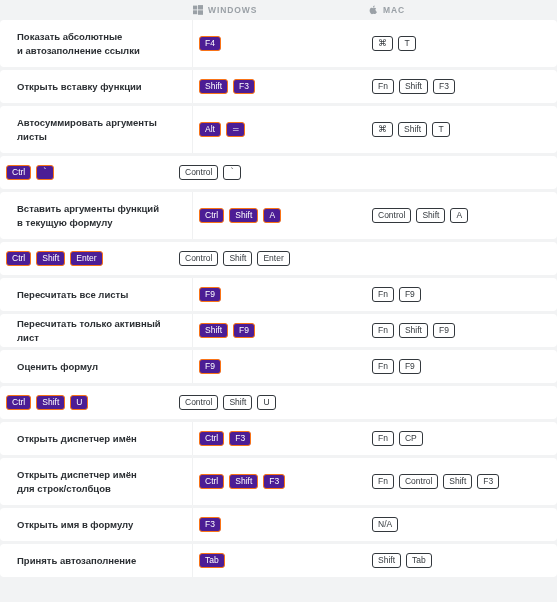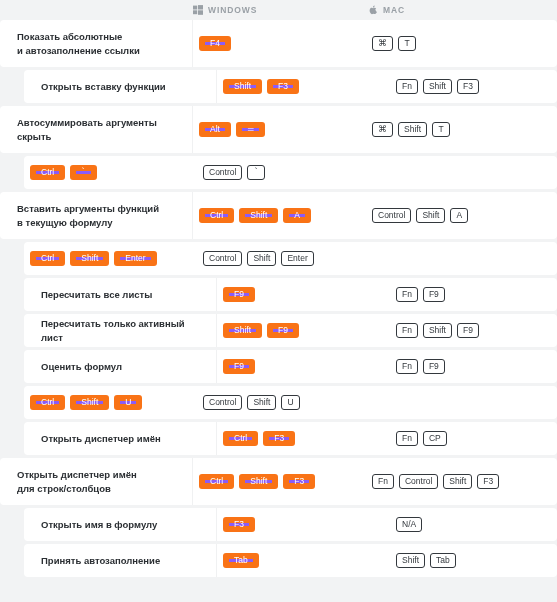--- a/index.html
+++ b/index.html
@@ -66,21 +66,21 @@
     gap: 3px;
     padding-bottom: 3px;
   }
   .row {
     background: #ffffff;
     border-radius: 4px;
     display: flex;
     align-items: stretch;
     flex: 0 0 auto;
   }
-  .row.h1 { height: 33px; margin-left: 24px; }
+  .row.h1 { height: 33px; }
   .row.h2 { height: 47px; }
 
   .cell-label {
     width: 193px;
     flex: 0 0 193px;
     box-sizing: border-box;
     padding: 0 12px 0 17px;
     display: flex;
     flex-direction: column;
     justify-content: center;
@@ -116,23 +116,23 @@
     box-sizing: border-box;
     height: 15px;
     min-width: 18px;
     padding: 0 5px;
     border-radius: 3px;
     font-size: 8.5px;
     line-height: 1;
     white-space: nowrap;
   }
   .key.dark {
-    background: #8b5cf6;
+    background: #4c1d95;
     color: #ffffff;
-    border: 6px solid #f97316;
+    border: 1px solid #f97316;
   }
   .key.light {
     background: #ffffff;
     color: #33383d;
     border: 1px solid #33383d;
   }
   .key.sym {
     font-family: "DejaVu Sans", sans-serif;
     font-size: 9px;
   }
@@ -192,21 +192,21 @@
         </div>
         <div class="cell-keys mac">
           <span class="key light">Fn</span>
           <span class="key light">Shift</span>
           <span class="key light">F3</span>
         </div>
       </div>
       <div class="row h2">
         <div class="cell-label">
           <span class="l1">Автосуммировать аргументы</span>
-          <span class="l2">скрыть</span>
+          <span class="l2">листы</span>
         </div>
         <div class="cell-keys windows">
           <span class="key dark">Alt</span>
           <span class="key dark sym">=</span>
         </div>
         <div class="cell-keys mac">
           <span class="key light sym">⌘</span>
           <span class="key light">Shift</span>
           <span class="key light">T</span>
         </div>

